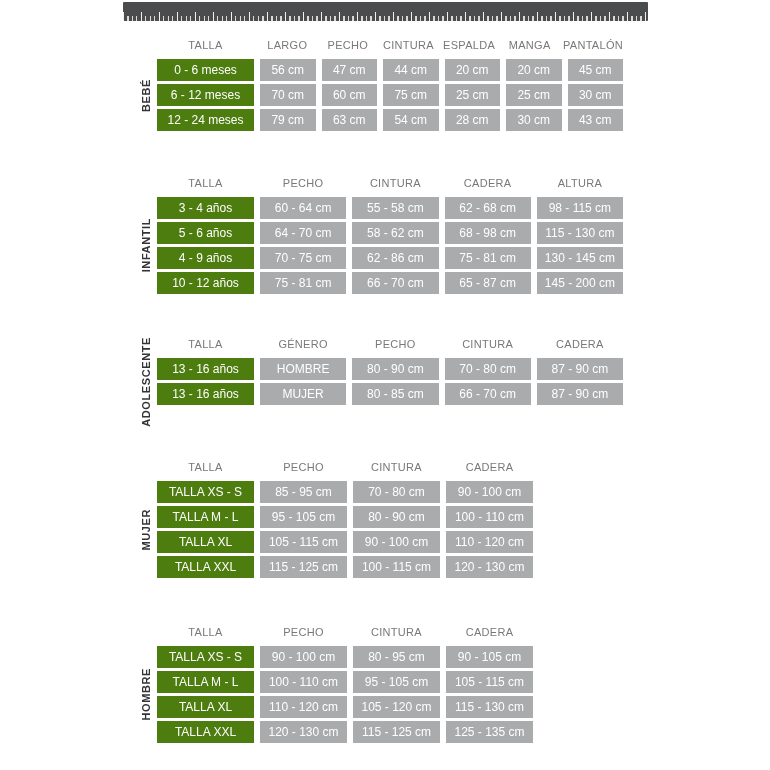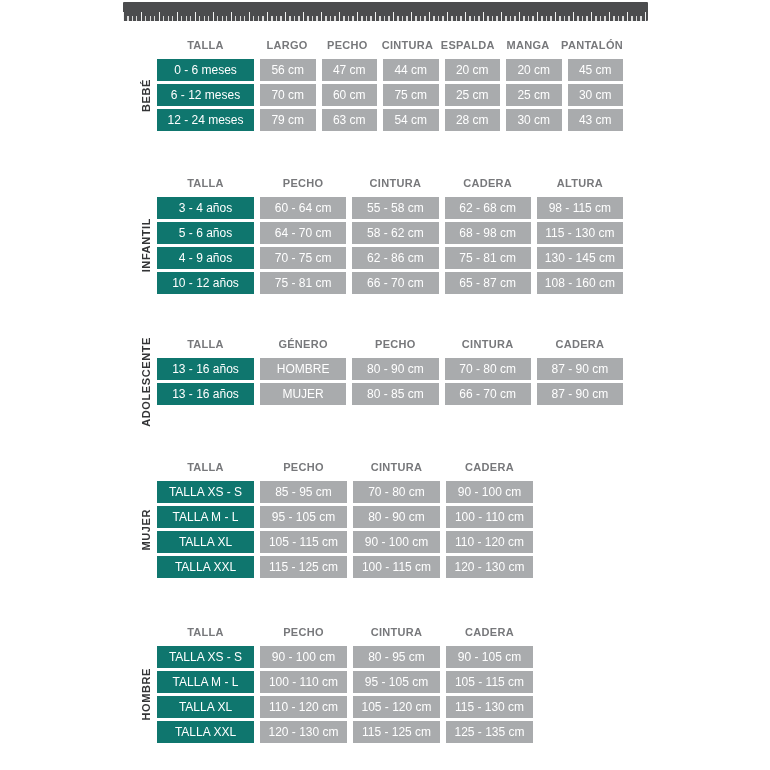--- a/index.html
+++ b/index.html
@@ -20,27 +20,27 @@
   }
   
   .tbl{position:absolute;}
   .thead,.tbody{display:grid;column-gap:6px;row-gap:3px;}
   .thead{margin-bottom:6px;}
   .cols7{grid-template-columns:97px repeat(6,1fr);width:466px;}
   .cols5{grid-template-columns:97px repeat(4,1fr);width:466px;}
   .cols4{grid-template-columns:97px repeat(3,1fr);width:376px;}
   .th{
     height:16px;display:flex;align-items:center;justify-content:center;
-    font-size:11px;color:#77787b;letter-spacing:.3px;white-space:nowrap;font-weight:bold;
+    font-size:11px;color:#77787b;letter-spacing:.3px;white-space:nowrap;
   }
   .td{
     height:22px;display:flex;align-items:center;justify-content:center;
     font-size:12px;color:#ffffff;white-space:nowrap;
   }
-  .td.talla{background:#0f766e;}
+  .td.talla{background:#4d7c0f;}
   .td.val{background:#a9abad;}
   .vlabel{
     position:absolute;left:-19px;top:22px;bottom:0;width:16px;
     display:flex;align-items:center;justify-content:center;
   }
   .vlabel span{
     writing-mode:vertical-rl;transform:rotate(180deg);
     font-size:11px;font-weight:bold;color:#333436;letter-spacing:.6px;
     white-space:nowrap;
   }
@@ -118,21 +118,21 @@
         <div class="td val">115 - 130 cm</div>
         <div class="td talla">4 - 9 años</div>
         <div class="td val">70 - 75 cm</div>
         <div class="td val">62 - 86 cm</div>
         <div class="td val">75 - 81 cm</div>
         <div class="td val">130 - 145 cm</div>
         <div class="td talla">10 - 12 años</div>
         <div class="td val">75 - 81 cm</div>
         <div class="td val">66 - 70 cm</div>
         <div class="td val">65 - 87 cm</div>
-        <div class="td val">108 - 160 cm</div>
+        <div class="td val">145 - 200 cm</div>
       </div>
   </section>
 
   <section class="tbl" style="top:336px;left:157px;height:69px;">
     <div class="vlabel">
         <span>ADOLESCENTE</span>
       </div>
     <div class="thead cols5">
         <div class="th">TALLA</div>
         <div class="th">GÉNERO</div>

